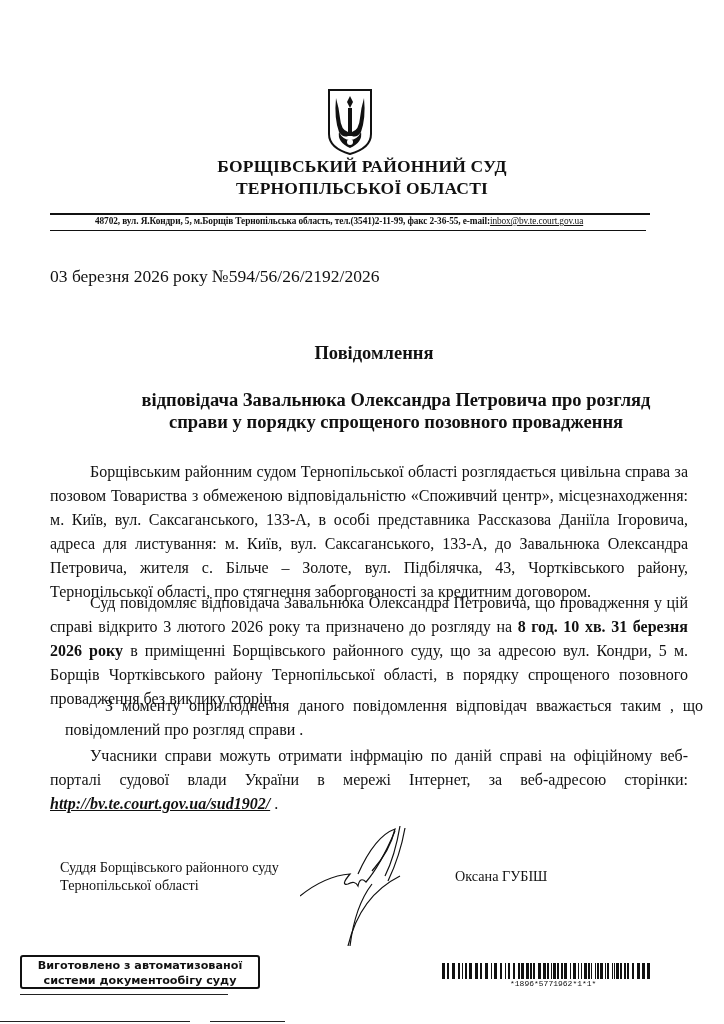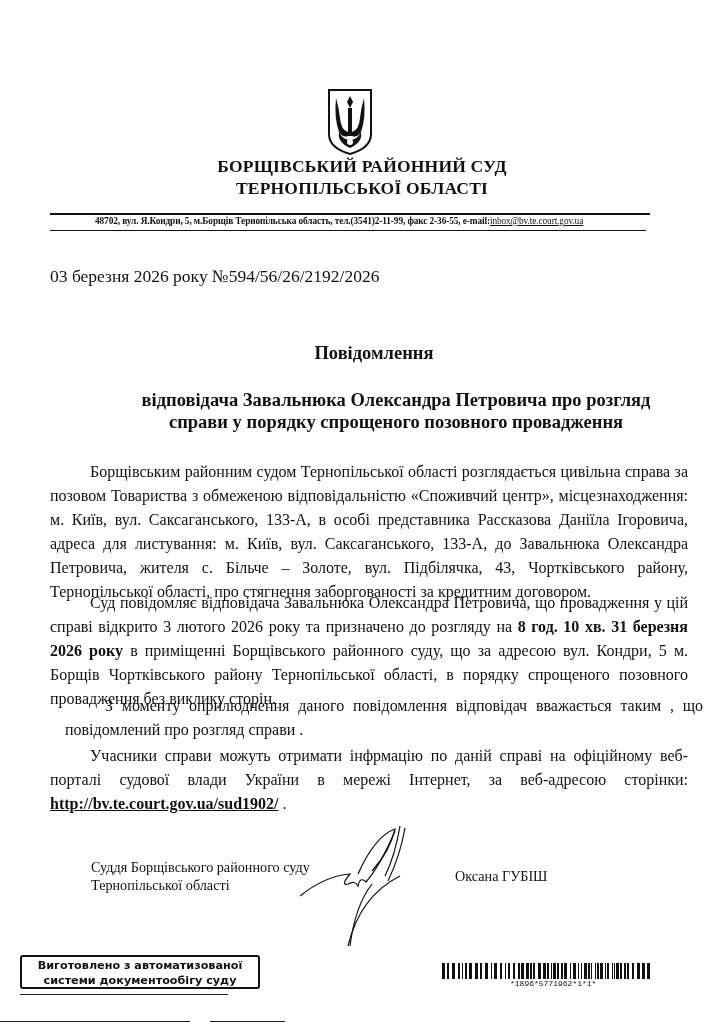--- a/index.html
+++ b/index.html
@@ -16,22 +16,22 @@
   .refline { left:50px; top:266px; font-size:17.5px; white-space:nowrap; }
   .title { left:12px; width:724px; text-align:center; font-weight:bold; font-size:18.5px; top:343px; }
   .subtitle { left:0; width:792px; text-align:center; font-weight:bold; font-size:18.5px; line-height:22px; top:389px; }
   .para { left:50px; width:638px; font-size:16px; line-height:24px; text-align:justify; }
   .para .ind { display:inline-block; width:40px; }
   .p1 { top:460px; }
   .p2 { top:591px; }
   .p3 { top:694px;margin-left:15px; }
   .p4 { top:744px; }
   .para b { font-weight:bold; }
-  .url { font-weight:bold; text-decoration:underline; }
-  .judge { left:60px; top:858px; font-size:14.2px; line-height:18px;margin-left:31px; }
+  .url { font-weight:bold; text-decoration:underline;font-style:italic; }
+  .judge { left:60px; top:858px; font-size:14.2px; line-height:18px; }
   .judge-name { left:455px; top:868px; font-size:14.2px; }
   .signature { left:300px; top:826px; width:150px; height:120px; }
   .stamp { left:20px; top:955px; width:240px; height:34px; border:2px solid #111; border-radius:3px; font-family:"DejaVu Sans", sans-serif; font-weight:bold; font-size:11.2px; line-height:15px; text-align:center; padding-top:1px; box-sizing:border-box; }
   .barcode { left:442px; top:963px; width:210px; height:16px; }
   .barcode-text { left:510px; top:979px; font-family:"Liberation Mono", monospace; font-size:8px; }
   .scan-line { height:1px; background:#222; }
 </style>
 </head>
 <body>
 

